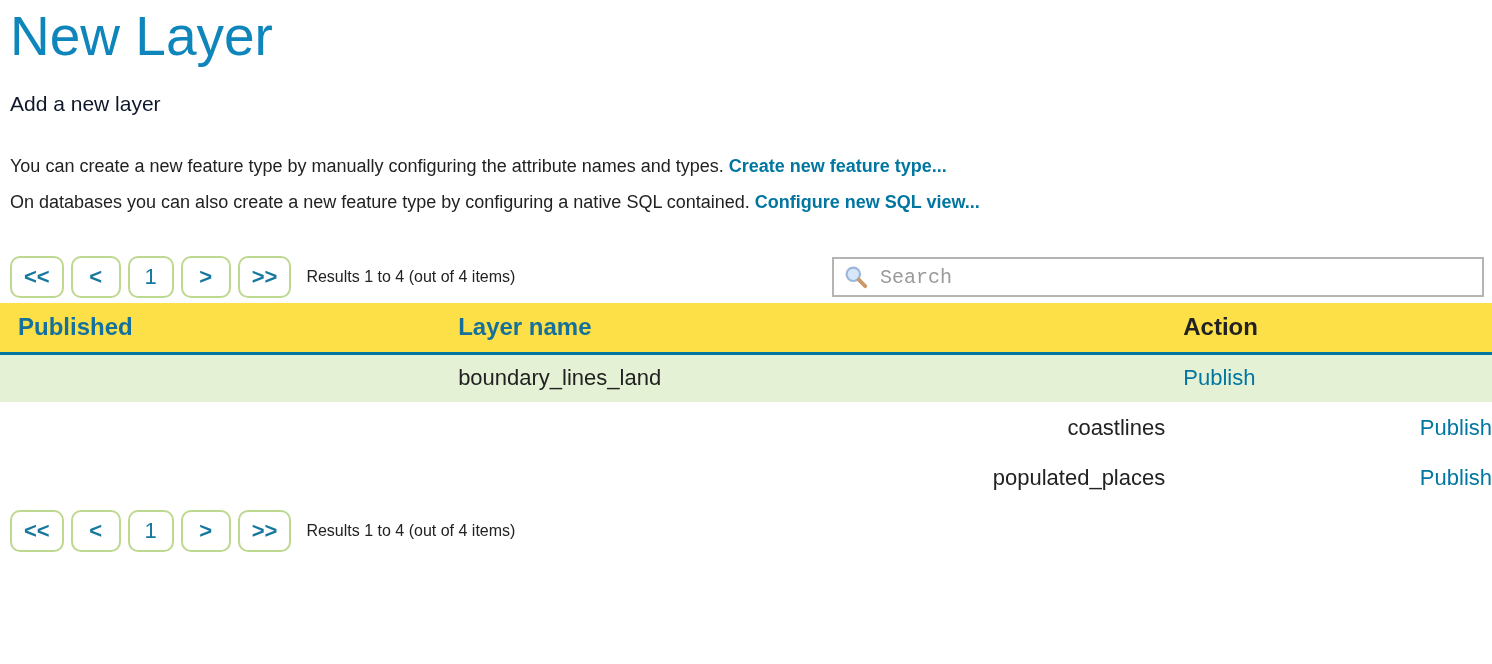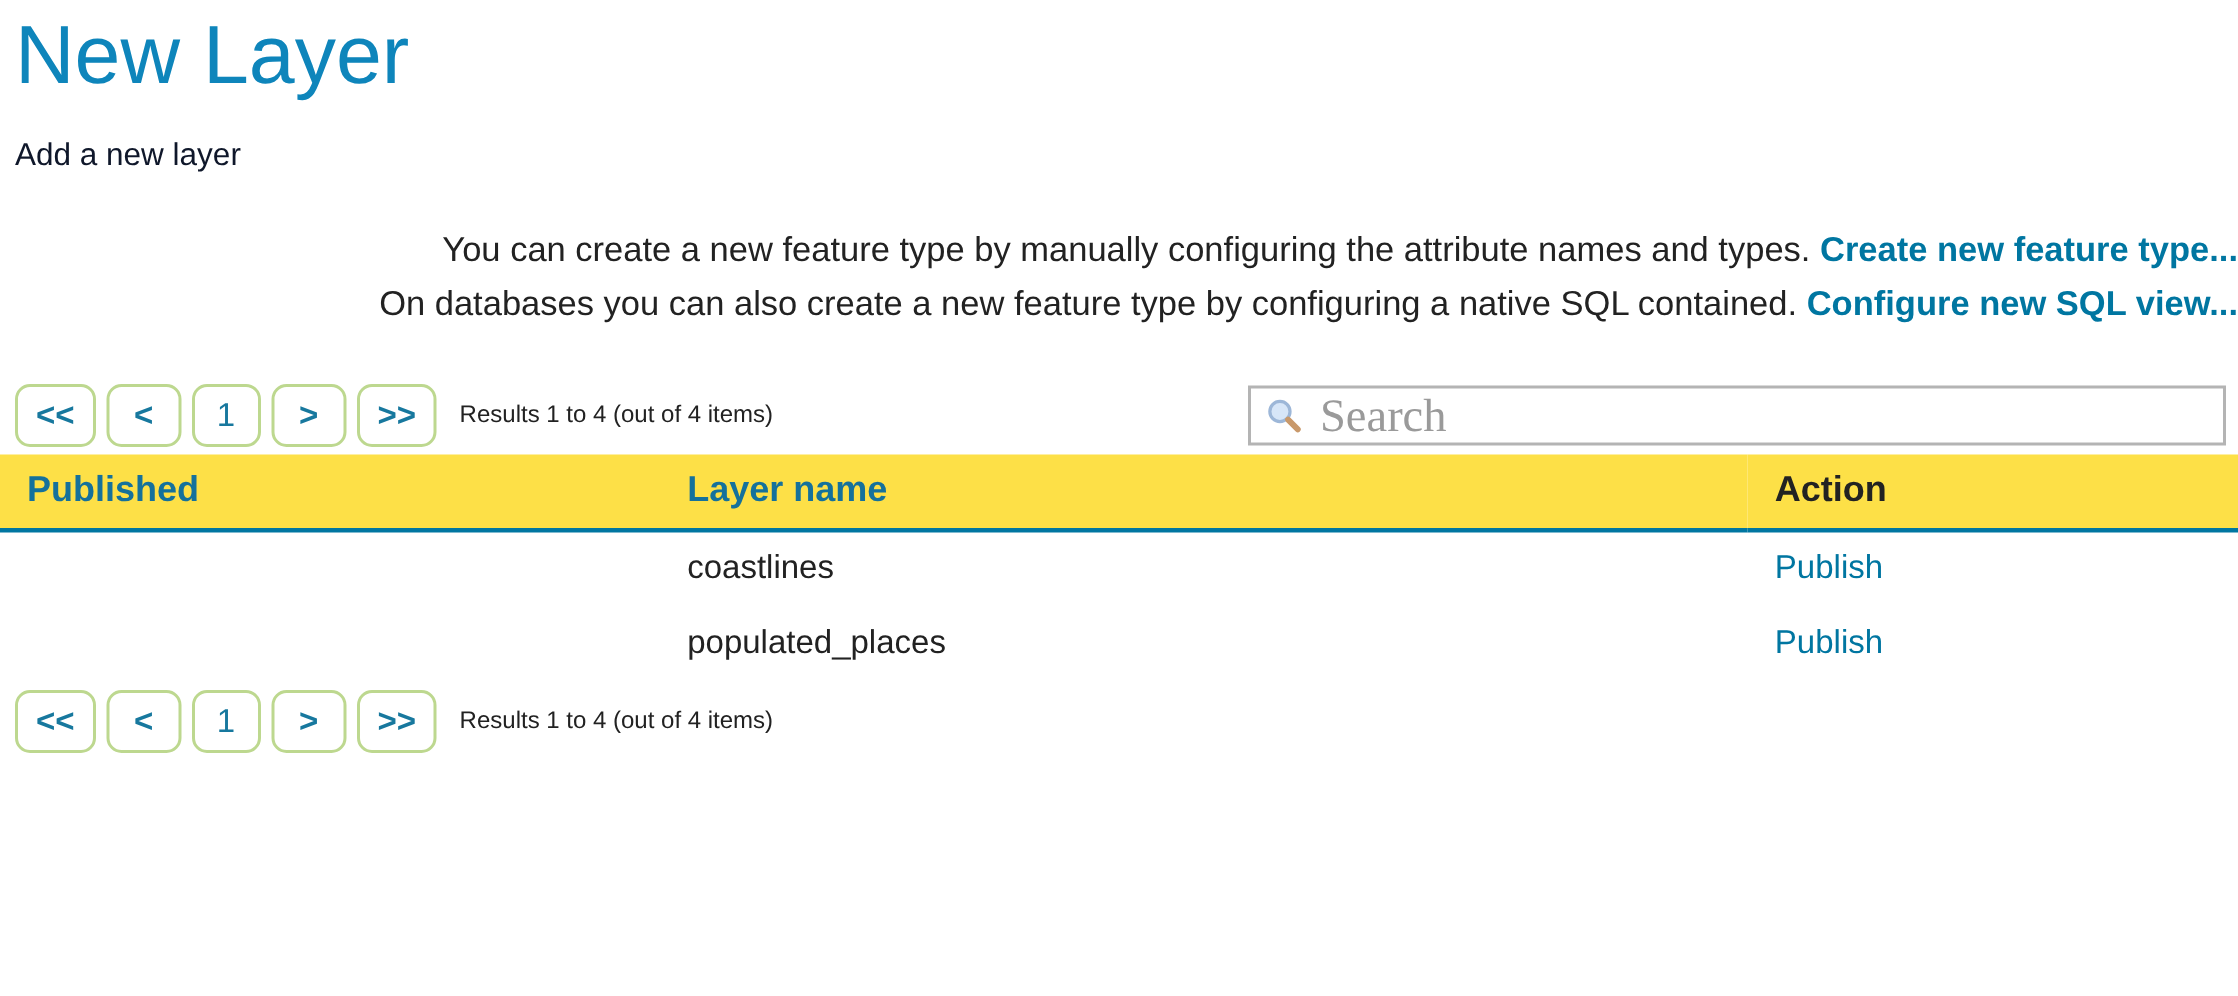--- a/index.html
+++ b/index.html
@@ -21,24 +21,23 @@
     color: #0e85bb;
     letter-spacing: 0;
   }
   .subtitle {
     margin: 30px 0 0 10px;
     font-size: 21px;
     color: #0f172a;
   }
   .intro {
     margin: 32px 0 0 10px;
-    font-size: 23px;
+    font-size: 18px;
     line-height: 36px;
     color: #222222;
-    text-align: right;
   }
   .intro a.bold-link {
     color: #0076a1;
     font-weight: bold;
     text-decoration: none;
   }
 
   .pager-row {
     display: flex;
     align-items: center;
@@ -78,22 +77,22 @@
   .search-icon {
     position: absolute;
     left: 11px; top: 7px;
     width: 26px; height: 26px;
     pointer-events: none;
   }
   input.search-input {
     width: 100%; height: 100%;
     border: 2px solid #b4b4b4;
     padding: 0 16px 0 46px;
-    font-family: Liberation Serif, serif;
-    font-size: 31px;
+    font-family: Liberation Mono, monospace;
+    font-size: 20px;
     color: #444444;
     outline: none;
   }
   input.search-input::placeholder { color: #9a9a9a; }
 
   table.layers {
     width: 100%;
     border-collapse: collapse;
     margin-top: 5px;
     table-layout: fixed;
@@ -116,21 +115,21 @@
     text-decoration: none;
   }
   tbody td {
     height: 50px;
     padding: 0 0 0 18px;
     font-size: 22px;
     color: #222222;
     border-bottom: 2px solid #ffffff;
   }
   tbody tr.odd { background: #e5f1d5; }
-  tbody tr.even { background: #ffffff; }
+  tbody tr.even { background: #ffffff; text-align: right; }
   a.publish-link {
     color: #0076a1;
     text-decoration: none;
     font-size: 22px;
   }
 </style>
 </head>
 <body>
 
 <div class="page">
@@ -177,20 +176,27 @@
         <th>
           <a href="#">Published</a>
         </th>
         <th>
           <a href="#">Layer name</a>
         </th>
         <th>Action</th>
       </tr>
     </thead>
     <tbody>
+      <tr class="odd">
+        <td></td>
+        <td>boundary_lines_land</td>
+        <td>
+          <a href="#" class="publish-link">Publish</a>
+        </td>
+      </tr>
       <tr class="even">
         <td></td>
         <td>coastlines</td>
         <td>
           <a href="#" class="publish-link">Publish</a>
         </td>
       </tr>
       <tr class="even">
         <td></td>
         <td>populated_places</td>

